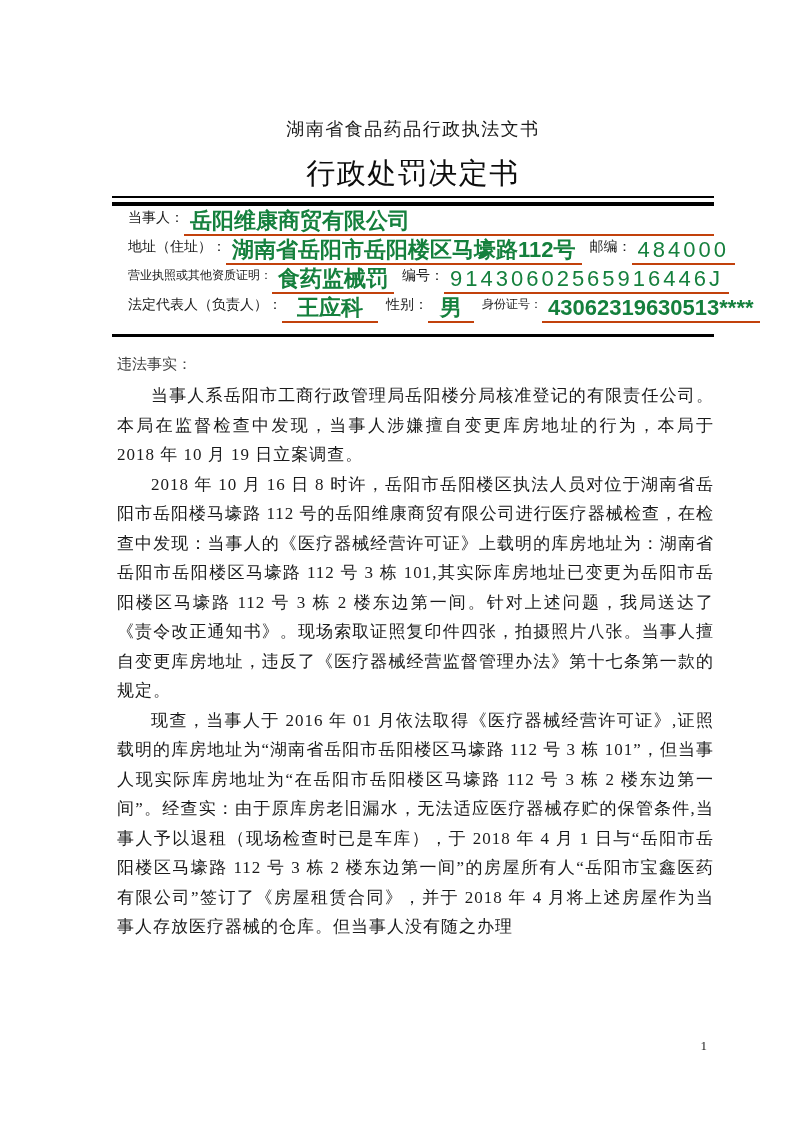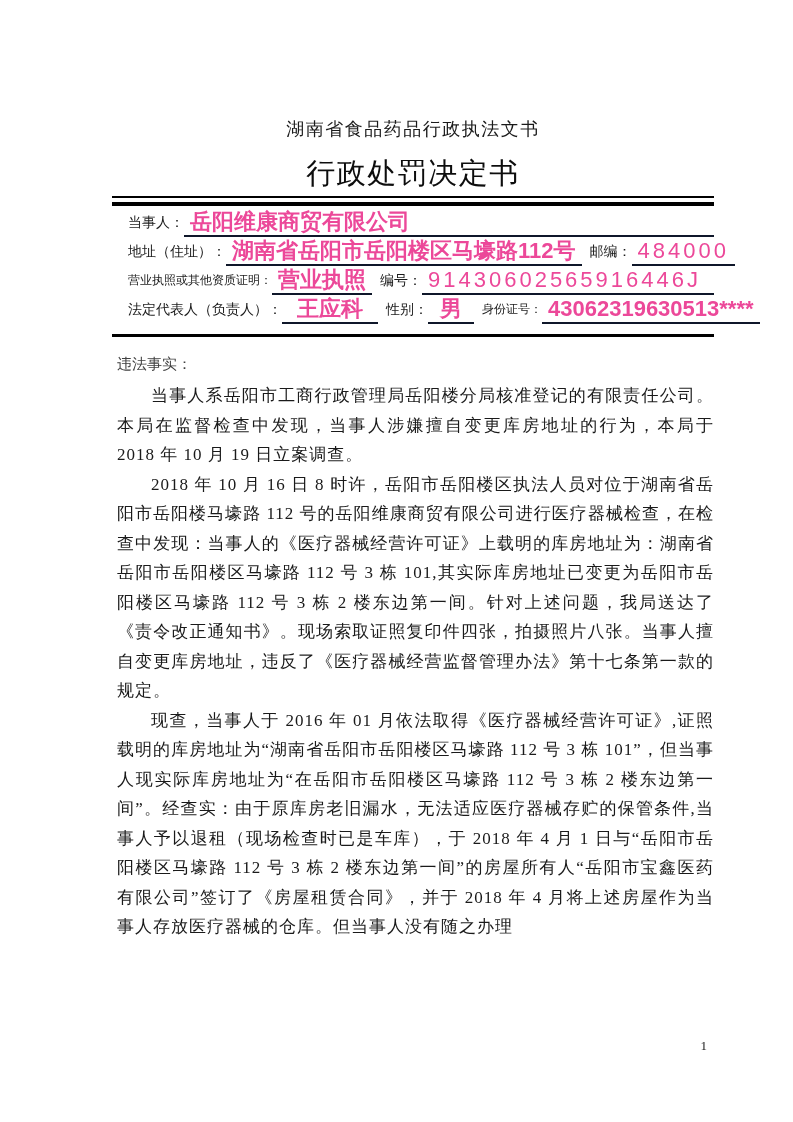--- a/index.html
+++ b/index.html
@@ -42,39 +42,39 @@
     font-size: 13.5px;
     line-height: 16px;
     color: #1a1a1a;
   }
   .rule-thin  { margin-top: 2px; height: 2px; background: #000; }
   .rule-thick { margin-top: 4px; height: 4px; background: #000; }
 
   .form { margin-top: 3px; padding-left: 16px; }
   .frow {
     display: flex;
-    align-items: center;
+    align-items: flex-start;
     height: 29px;
   }
   .lbl {
     font-size: 14px;
     white-space: nowrap;
     padding-bottom: 2px;
     color: #1a1a1a;
   }
   .lbl.small { font-size: 12px; }
   .val {
     font-family: "Liberation Sans", "DejaVu Sans", sans-serif;
     font-weight: 600;
     font-size: 22px;
     line-height: 24px;
-    border-bottom: 2px solid #0f172a;
+    border-bottom: 2px solid #c2410c;
     white-space: nowrap;
     padding: 0 6px 1px 6px;
-    color: #ec4899;
+    color: #15803d;
   }
   .grow { flex: 1 1 auto; }
   .ctr  { text-align: center; }
   .num  { letter-spacing: 3px; font-weight: 500; }
   .gap  { margin-left: 8px; }
 
   .rule-sep { margin-top: 9px; height: 3px; background: #000; }
 
   .section-label {
     margin-top: 18px;
@@ -122,21 +122,21 @@
 
       <div class="frow">
         <span class="lbl">地址（住址）：</span>
         <span class="val">湖南省岳阳市岳阳楼区马壕路112号</span>
         <span class="lbl gap">邮编：</span>
         <span class="val grow ctr num">484000</span>
       </div>
 
       <div class="frow">
         <span class="lbl small">营业执照或其他资质证明：</span>
-        <span class="val">营业执照</span>
+        <span class="val">食药监械罚</span>
         <span class="lbl gap">编号：</span>
         <span class="val grow num">91430602565916446J</span>
       </div>
 
       <div class="frow">
         <span class="lbl">法定代表人（负责人）：</span>
         <span class="val ctr" style="min-width:96px">王应科</span>
         <span class="lbl gap">性别：</span>
         <span class="val ctr" style="min-width:46px">男</span>
         <span class="lbl small gap">身份证号：</span>

